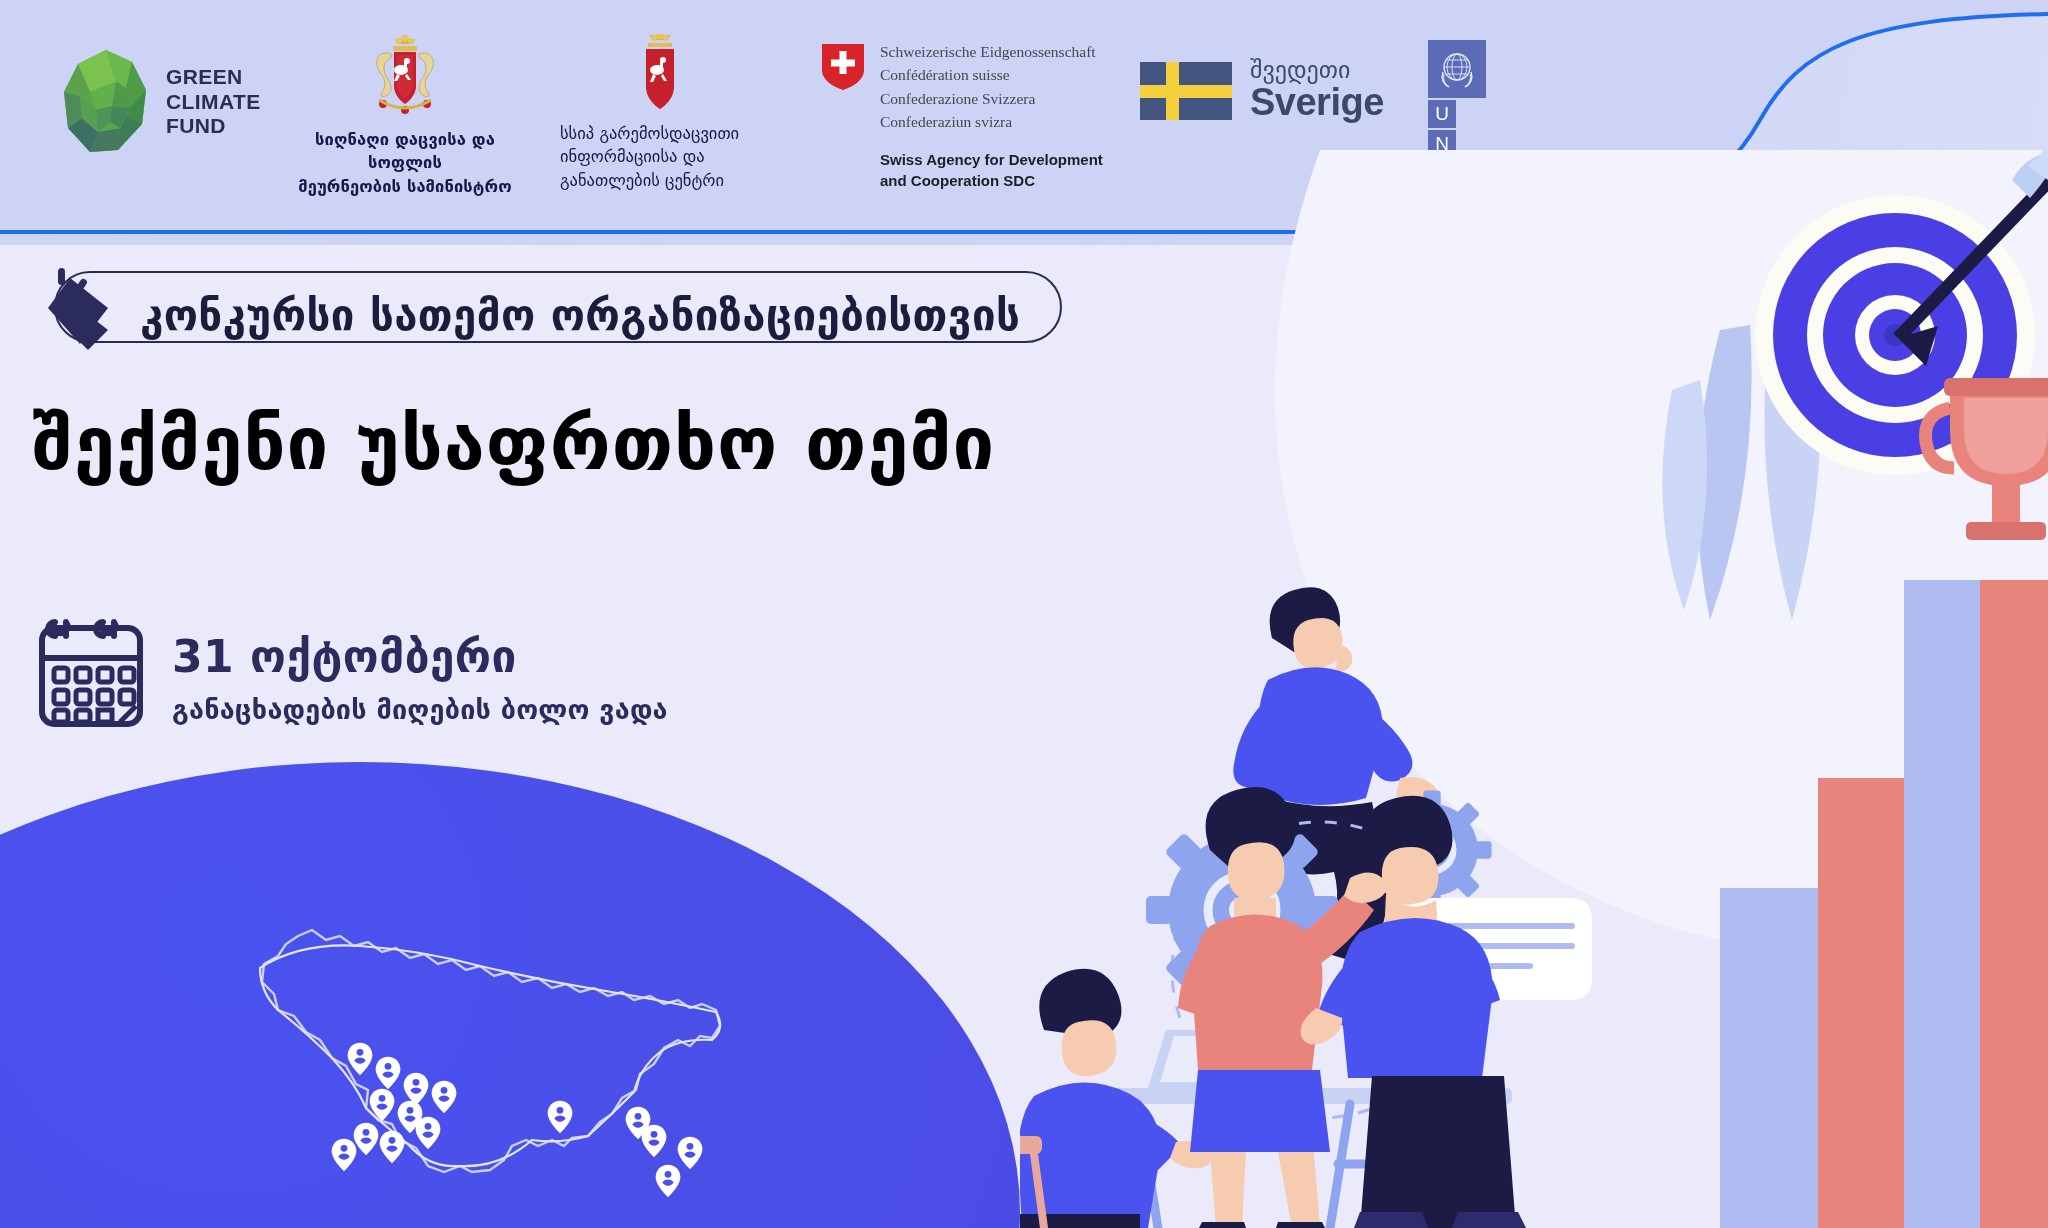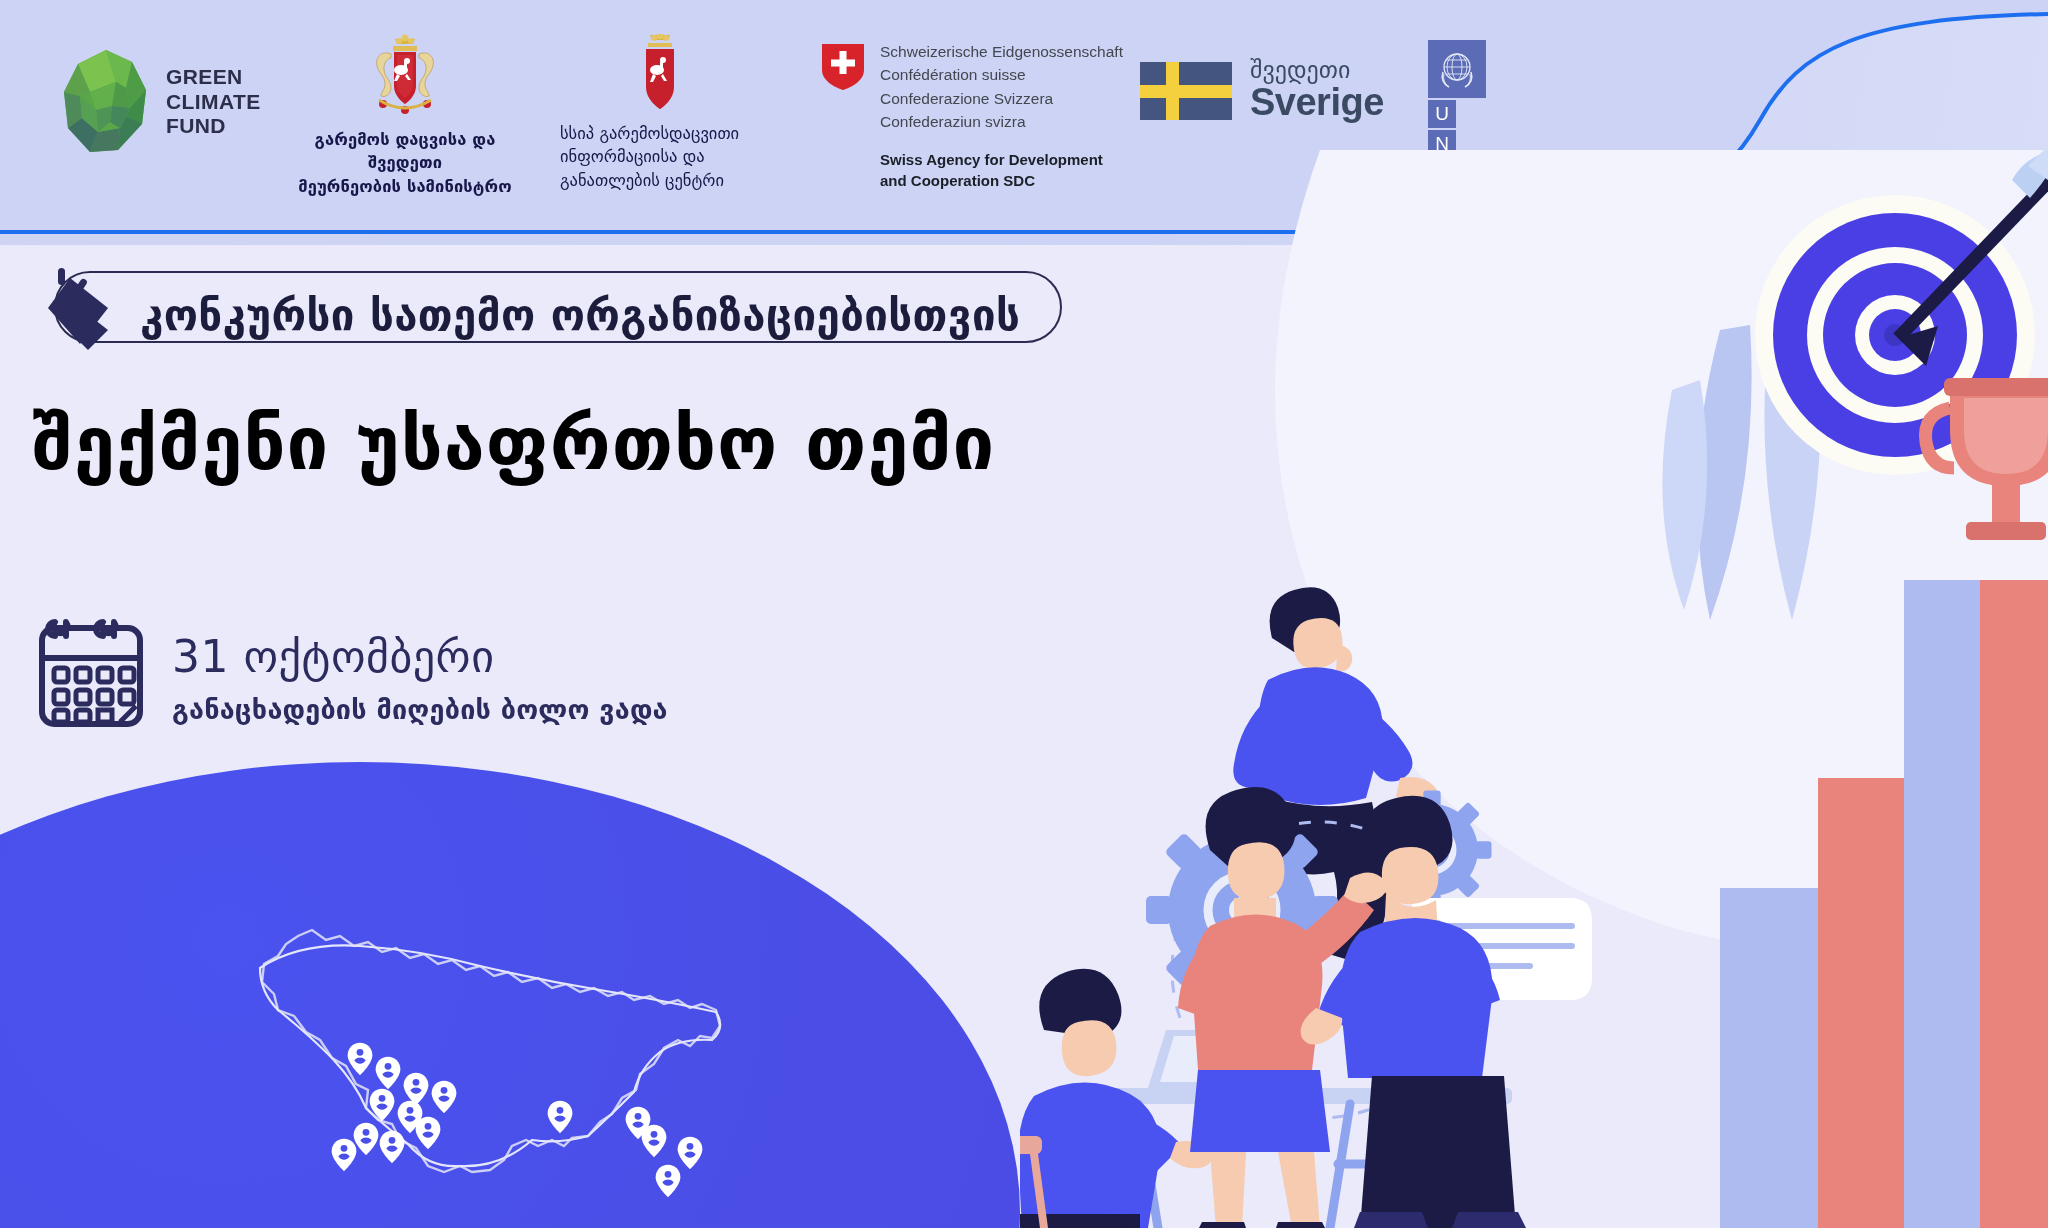--- a/index.html
+++ b/index.html
@@ -51,21 +51,21 @@
     margin-top:6px; text-align:left; color:#17174a;
     font-family:"DejaVu Sans", sans-serif;
     font-size:16.5px; font-weight:400; line-height:1.42;
     width:200px;
   }
   
   .swiss { left:820px; top:40px; align-items:flex-start; }
   .swiss-shield { width:46px; height:50px; margin-top:2px; }
   .swiss-text { margin-left:14px; }
   .swiss-langs {
-    font-family:Liberation Sans, sans-serif; font-size:15.5px;
+    font-family:Liberation Serif, serif; font-size:15.5px;
     color:#43474f; line-height:1.5;
   }
   .swiss-agency {
     margin-top:16px; font-family:"Liberation Sans", sans-serif;
     font-size:15px; font-weight:700; color:#1b1f28; line-height:1.4;
   }
   
   .sweden { left:1140px; top:58px; align-items:center; }
   .swe-flag { width:92px; height:58px; }
   .swe-text { margin-left:18px; }
@@ -115,21 +115,21 @@
     font-size:74px; font-weight:700; color:#000000;
     letter-spacing:1px; white-space:nowrap;
   }
 
   
   .deadline { position:absolute; left:36px; top:612px; display:flex; align-items:flex-start; }
   .cal-icon { width:110px; height:118px; flex:0 0 auto; }
   .deadline-text { margin-left:26px; margin-top:22px; }
   .deadline-date {
     font-family:"DejaVu Sans", sans-serif; font-size:44px;
-    font-weight:400; color:#2b2b5e; line-height:1.05; letter-spacing:.5px;
+    font-weight:700; color:#2b2b5e; line-height:1.05; letter-spacing:.5px;
   }
   .deadline-note {
     margin-top:14px;
     font-family:"DejaVu Sans", sans-serif; font-size:27px;
     font-weight:700; color:#2b2b5e; letter-spacing:.2px;
   }
 
   
   .globe {
     position:absolute; left:-300px; top:762px;
@@ -207,21 +207,21 @@
             <path d="M52 20 c10 -4 16 4 14 12 c-2 8 -8 10 -8 18 c0 6 4 8 4 12 c-4 2 -10 -2 -10 -8 c0 -8 6 -10 7 -18 c1 -7 -4 -12 -7 -12z"></path>
           </g>
           <g fill="#c6202c">
             <circle cx="16" cy="70" r="4"></circle>
               <circle cx="38" cy="76" r="4"></circle>
               <circle cx="60" cy="70" r="4"></circle>
           </g>
           <path d="M12 66 q26 16 52 0" fill="none" stroke="#d8b243" stroke-width="3"></path>
         </svg>
         <div class="minenv-text">
-          <div>გარემოს დაცვისა და შვედეთი</div>
+          <div>სიღნაღი დაცვისა და სოფლის</div>
           <div>მეურნეობის სამინისტრო</div>
         </div>
       </div>
 
       <div class="logo infoc">
         <svg width="46" height="82" viewBox="0 0 46 82">
           <path d="M15 6 h16 l2 -5 h-20z" fill="#d8b243"></path>
           <circle cx="17" cy="4" r="3" fill="#e6c663"></circle>
             <circle cx="23" cy="2" r="3.2" fill="#e6c663"></circle>
             <circle cx="29" cy="4" r="3" fill="#e6c663"></circle>

